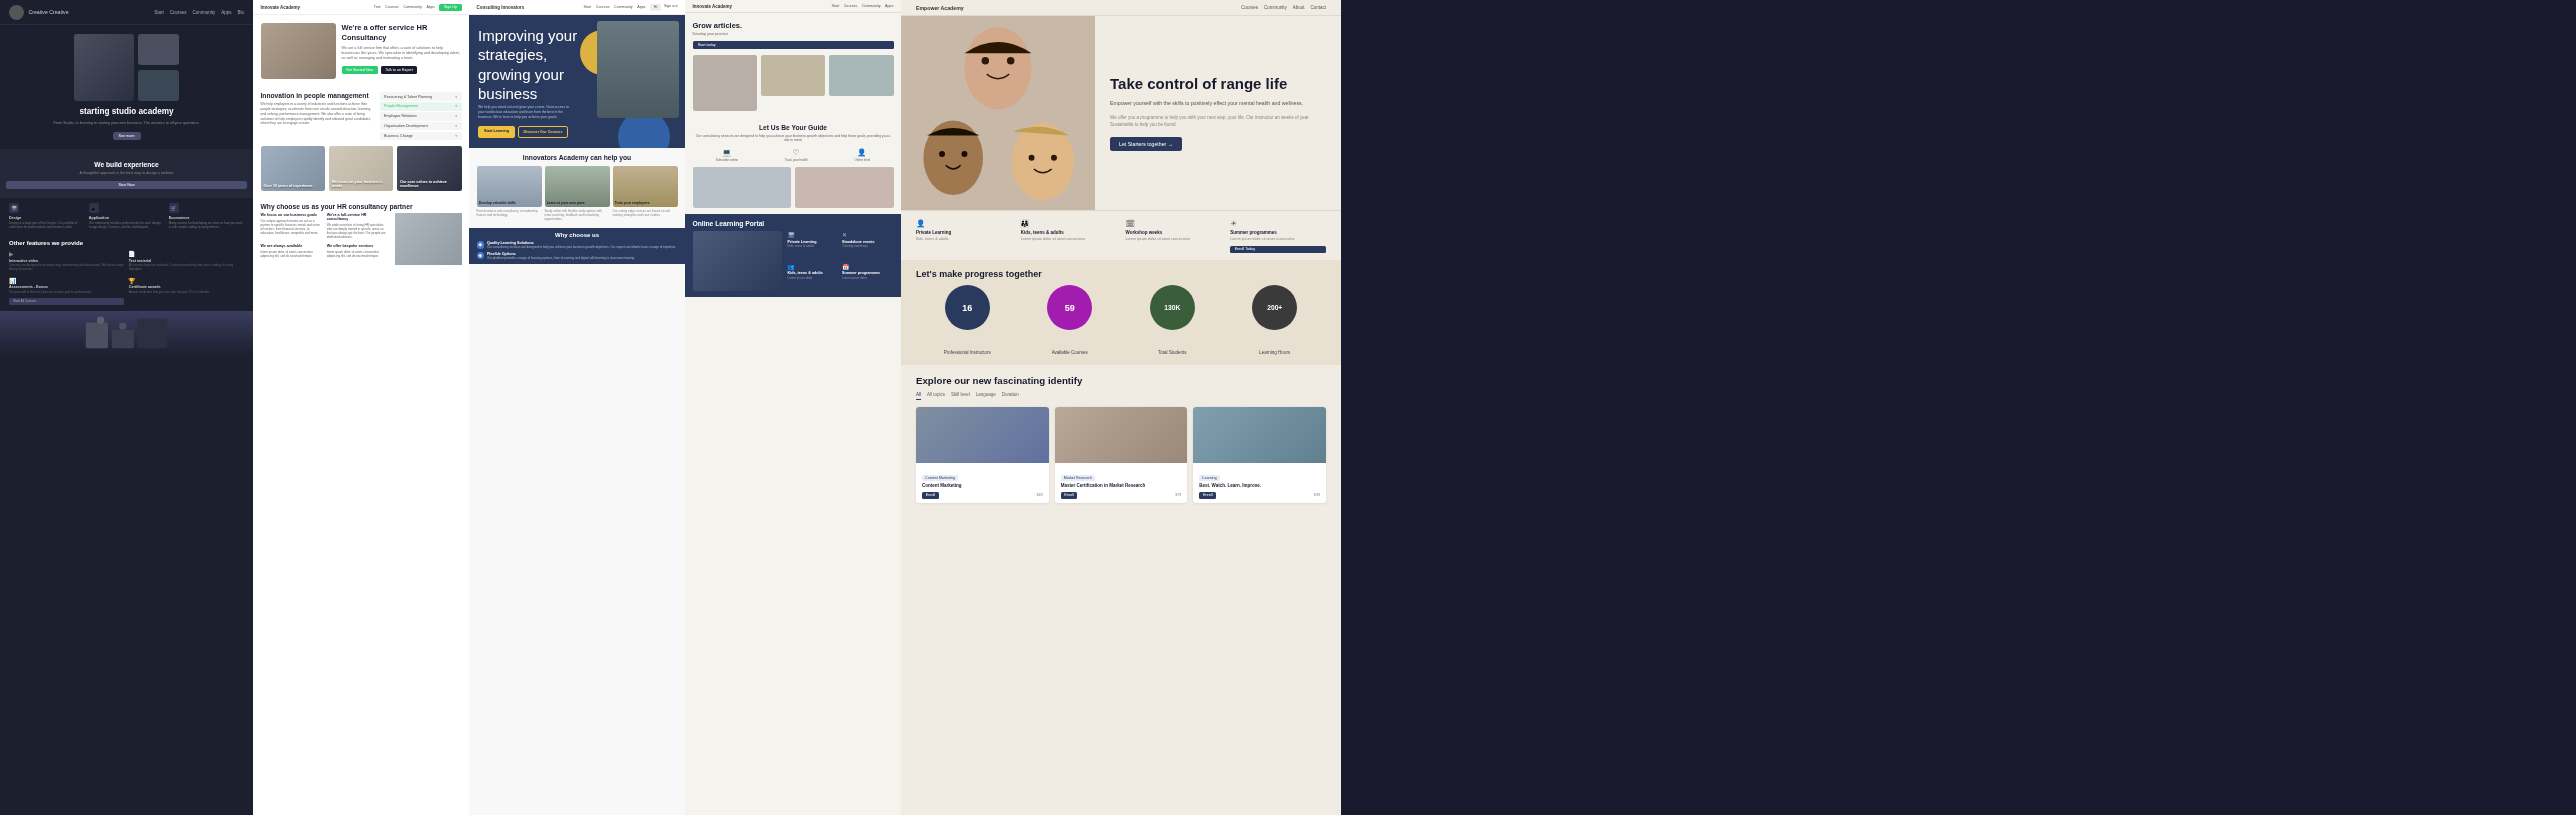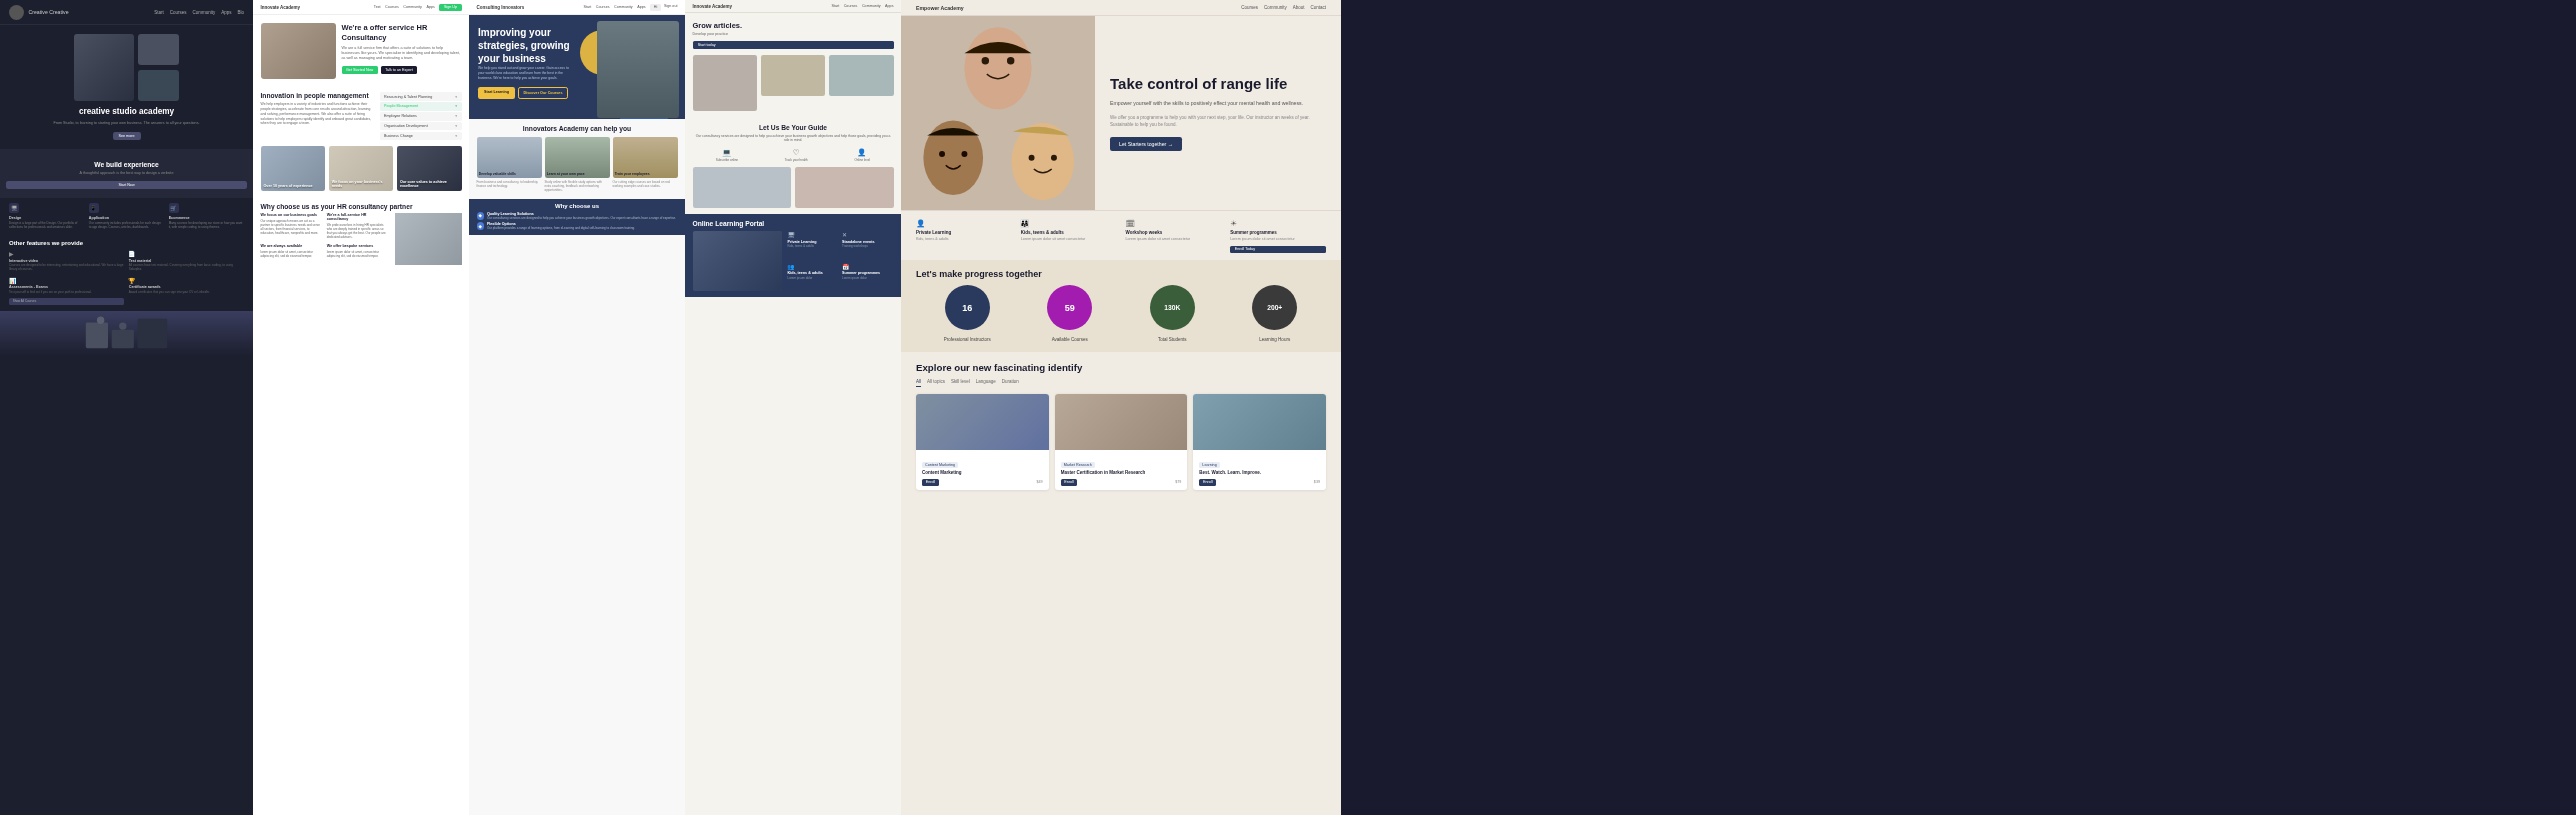--- a/index.html
+++ b/index.html
@@ -451,23 +451,23 @@
       background: #3a7bd5;
       width: 52px;
       height: 52px;
       border-radius: 50%;
       position: absolute;
       bottom: -15px;
       right: 15px;
       opacity: 0.6;
     }
     .p3-hero-title {
-      font-size: 10px;
+      font-size: 15px;
       color: #ffffff;
-      font-weight: bold;
+      font-weight: normal;
       line-height: 1.3;
       margin-bottom: 1px;
       max-width: 104px;
       position: relative;
       z-index: 1;
     }
     .p3-hero-text {
       font-size: 3.4px;
       color: #aac0d8;
       line-height: 1.5;
@@ -771,21 +771,21 @@
       display: flex;
       gap: 0;
       padding: 12px 15px;
       background: #f0ebe3;
     }
     .p5-stat-item {
       flex: 1;
       display: flex;
       flex-direction: column;
       align-items: center;
-      gap: 7px;
+      gap: 20px;
       position: relative;
     }
     .p5-stat-circle {
       width: 45px;
       height: 45px;
       border-radius: 50%;
       display: flex;
       align-items: center;
       justify-content: center;
       flex-direction: column;
@@ -993,21 +993,21 @@
   <div class="p1-hero">
     <div class="p1-hero-images">
       <div class="p1-img-main">
         <div class="img-person-dark"></div>
       </div>
       <div class="p1-img-col">
         <div class="p1-img-sm" style="background:#4a5060;"></div>
         <div class="p1-img-sm" style="background:#3a4855;"></div>
       </div>
     </div>
-    <div class="p1-hero-title">creative studio academy</div>
+    <div class="p1-hero-title">starting studio academy</div>
     <div class="p1-hero-text">From Studio, to learning to starting your own business. The answers to all your questions.</div>
     <div class="p1-btn">See more</div>
   </div>
 
   <div style="background:#252838;padding:6px;text-align:center;">
     <div class="p1-section-title">We build experience</div>
     <div class="p1-section-sub">A thoughtful approach is the best way to design a website</div>
     <div class="p1-btn" style="margin:0 auto 3px;">Start Now</div>
   </div>
 

